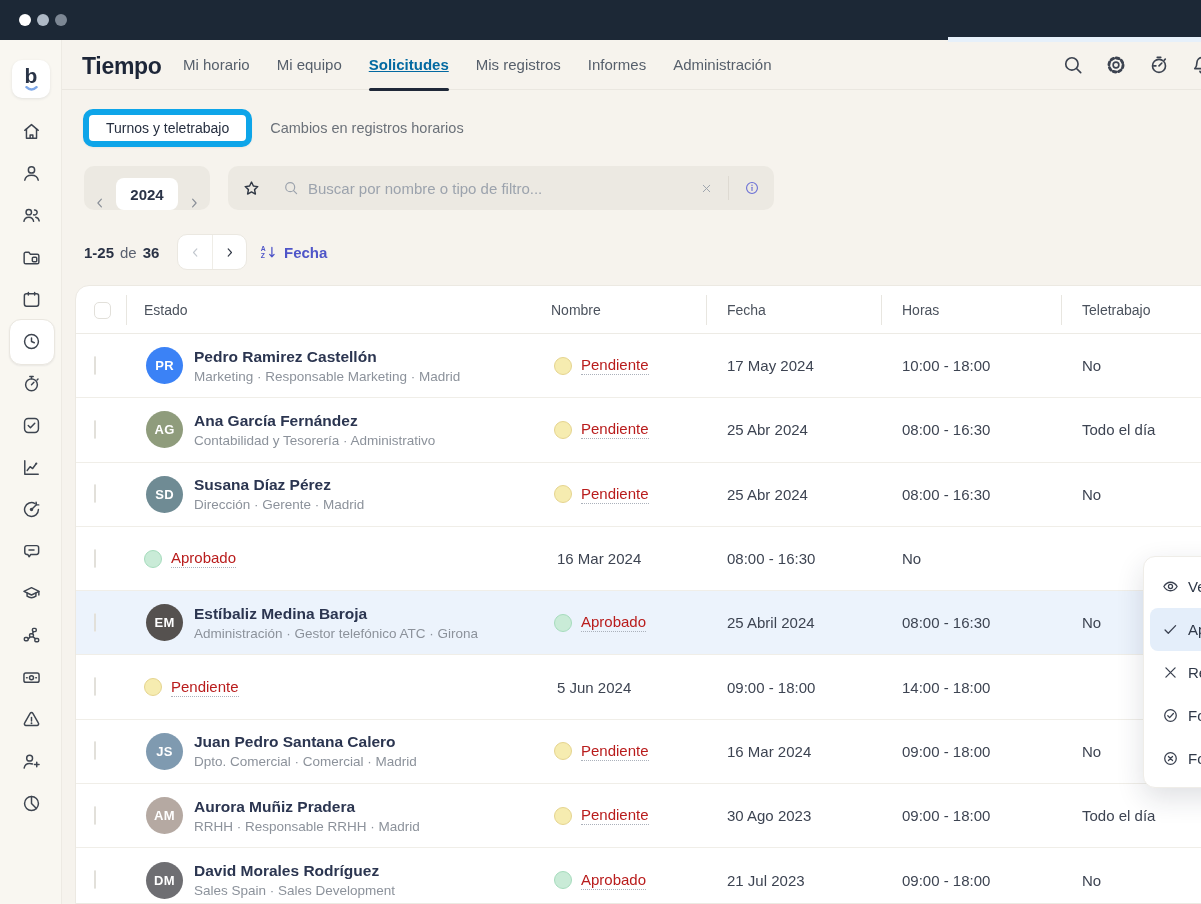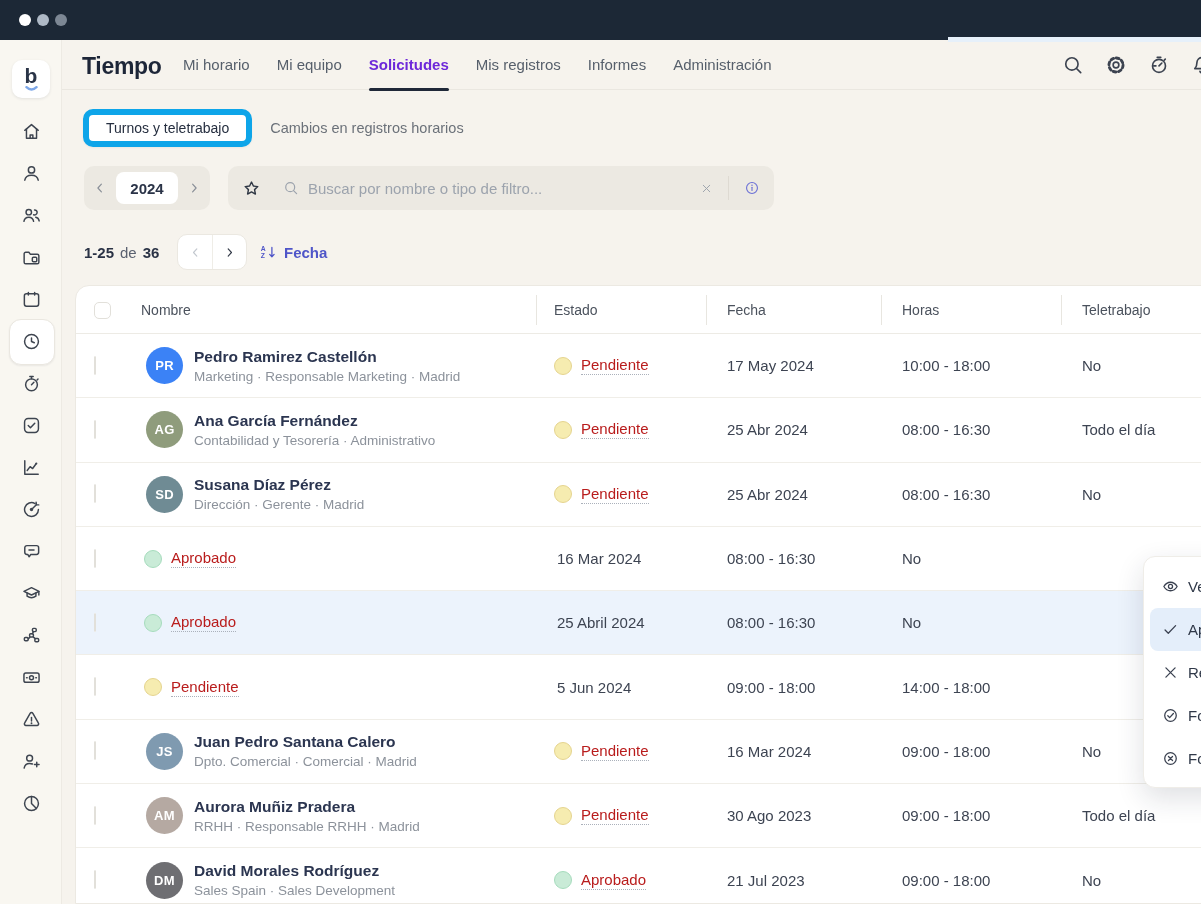--- a/index.html
+++ b/index.html
@@ -22,34 +22,34 @@
   .nav-item { position:relative; width:62px; height:42px; display:flex; align-items:center; justify-content:center; color:#3E4550; cursor:pointer; }
   .nav-item.active::before { content:""; position:absolute; left:9px; top:-1px; width:44px; height:44px; background:#FFFFFF;
           border:1px solid #EAE7E0; border-radius:12px; box-shadow:0 1px 2px rgba(25,35,60,.07); }
   .nav-item svg { position:relative; }
 
   
   .hdr-divider { position:absolute; left:62px; top:89px; width:1139px; height:1px; background:#EAE7E0; }
   .page-title { position:absolute; left:82px; top:53px; font-size:23px; font-weight:800; color:#1D2638; letter-spacing:-.3px; }
   .tabs { position:absolute; left:183px; top:40px; height:50px; display:flex; gap:27px; align-items:center; }
   .tab { position:relative; height:50px; line-height:50px; font-size:15px; color:#565F6B; cursor:pointer; white-space:nowrap; }
-  .tab.active { color:#6d28d9; font-weight:700; }
+  .tab.active { color:#0369a1; font-weight:700;text-decoration:underline; }
   .tab.active::after { content:""; position:absolute; left:0; right:0; bottom:-1px; height:3px; background:#1F2838; border-radius:2px; }
   .actions { position:absolute; left:1062px; top:40px; height:50px; display:flex; gap:21px; align-items:center; color:#3C4350; }
   .actions .act { cursor:pointer; display:flex; align-items:center; }
 
   
   .subtabs { position:absolute; left:83px; top:109px; display:flex; align-items:center; gap:18px; }
   .subtab-pill { height:38px; padding:0 17px; background:#FFFFFF; border:6px solid #0ea5e9; border-radius:10px;
           box-shadow:0 1px 2px rgba(25,35,60,.05); display:flex; align-items:center; font-size:14px; color:#252E3F; cursor:pointer; white-space:nowrap; }
   .subtab-plain { font-size:14.5px; color:#6B7179; cursor:pointer; white-space:nowrap; }
 
   
   .year-pill { position:absolute; left:84px; top:166px; width:126px; height:44px; background:#ECE9E2; border-radius:10px;
-          display:flex; align-items:center; justify-content:space-between; padding:0 9px; }
+          display:flex; align-items:flex-end; justify-content:space-between; padding:0 9px; }
   .year-chev { color:#878D96; cursor:pointer; display:flex; align-items:center; }
   .year-box { width:62px; height:32px; background:#FFFFFF; border-radius:8px; display:flex; align-items:center; justify-content:center;
           font-size:15px; font-weight:700; color:#2A3347; }
   .searchbox { position:absolute; left:228px; top:166px; width:546px; height:44px; background:#ECE9E2; border-radius:10px;
           display:flex; align-items:center; padding:0 14px; }
   .searchbox .star { color:#2F3744; display:flex; cursor:pointer; margin-right:22px; }
   .searchbox .mag { color:#9CA3AD; display:flex; margin-right:9px; }
   .searchbox input { flex:1; border:none; outline:none; background:transparent; font-size:15px; color:#3C4350;
           font-family:"Liberation Sans","DejaVu Sans",sans-serif; }
   .searchbox input::placeholder { color:#9CA3AD; }
@@ -381,22 +381,22 @@
         </svg>
       </span>
     <span class="slabel">Fecha</span>
   </div>
 
   <div class="card">
     <div class="thead">
       <div class="hcell cell-check">
           <span class="checkbox"></span>
         </div>
+      <div class="hcell sep" style="padding-left:18px;">Estado</div>
       <div class="hcell" style="padding-left:15px;">Nombre</div>
-      <div class="hcell sep" style="padding-left:18px;">Estado</div>
       <div class="hcell sep" style="padding-left:21px;">Fecha</div>
       <div class="hcell sep" style="padding-left:21px;">Horas</div>
       <div class="hcell sep" style="padding-left:21px;">Teletrabajo</div>
     </div>
     <div id="tbody">
         <div class="trow">
           <div class="cell-check"><span class="checkbox"></span></div>
           <div class="cell-name">
             <span class="avatar" style="background:#3b82f6;">PR</span>
             <span>
@@ -451,20 +451,27 @@
           <div class="cell-status">
             <span class="sdot" style="background:#C9EBD7;border-color:#A6DCBD;"></span>
             <span class="stext">Aprobado</span>
           </div>
           <div class="cell-plain">16 Mar 2024</div>
           <div class="cell-plain">08:00 - 16:30</div>
           <div class="cell-plain">No</div>
         </div>
         <div class="trow" style="background: rgb(236, 243, 252);">
           <div class="cell-check"><span class="checkbox"></span></div>
+          <div class="cell-name">
+            <span class="avatar" style="background:#55514F;">EM</span>
+            <span>
+              <div class="nm">Estíbaliz Medina Baroja</div>
+              <div class="meta">Administración · Gestor telefónico ATC · Girona</div>
+            </span>
+          </div>
           <div class="cell-status">
             <span class="sdot" style="background:#C9EBD7;border-color:#A6DCBD;"></span>
             <span class="stext">Aprobado</span>
           </div>
           <div class="cell-plain">25 Abril 2024</div>
           <div class="cell-plain">08:00 - 16:30</div>
           <div class="cell-plain">No</div>
         </div>
         <div class="trow">
           <div class="cell-check"><span class="checkbox"></span></div>

